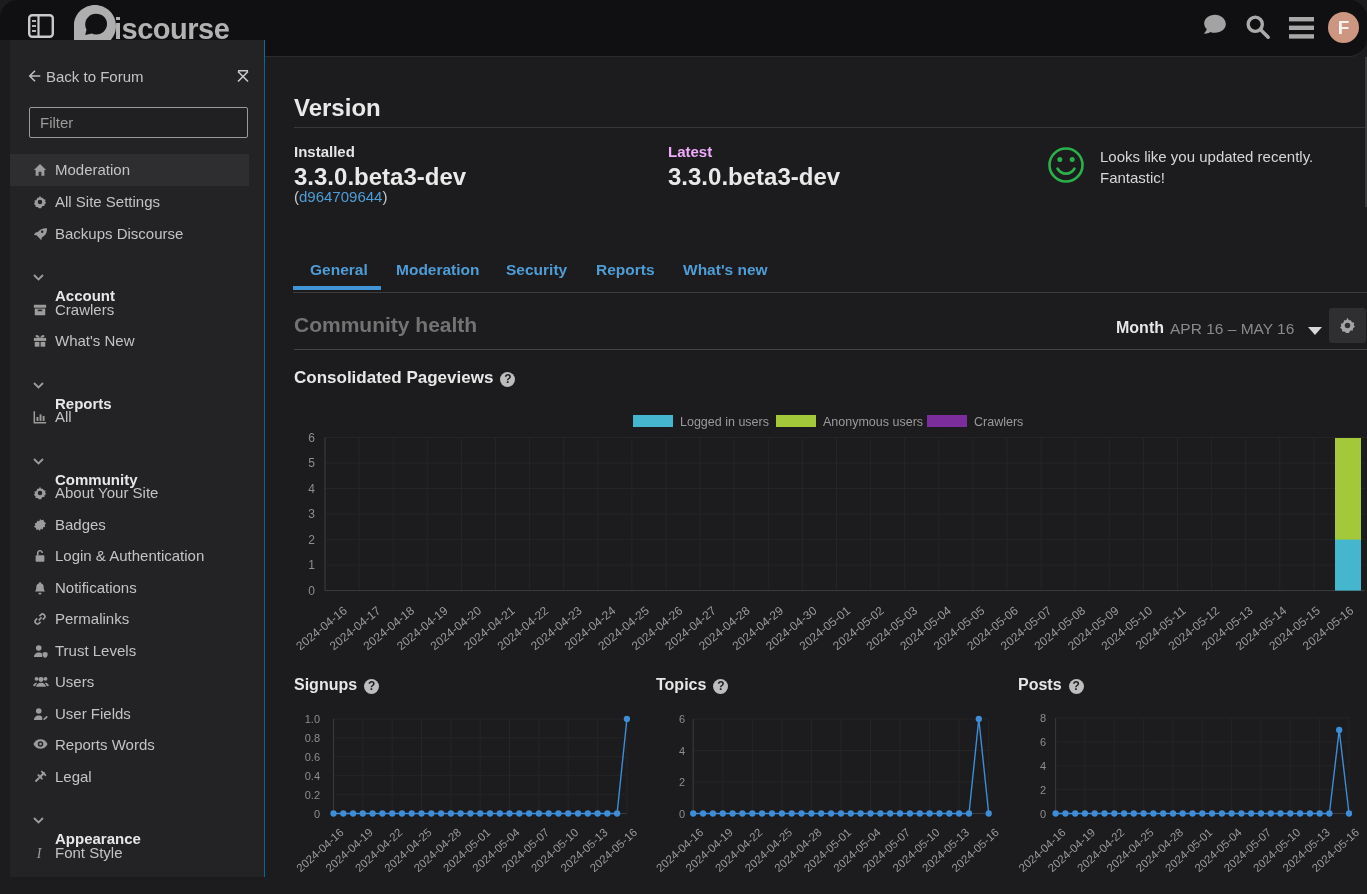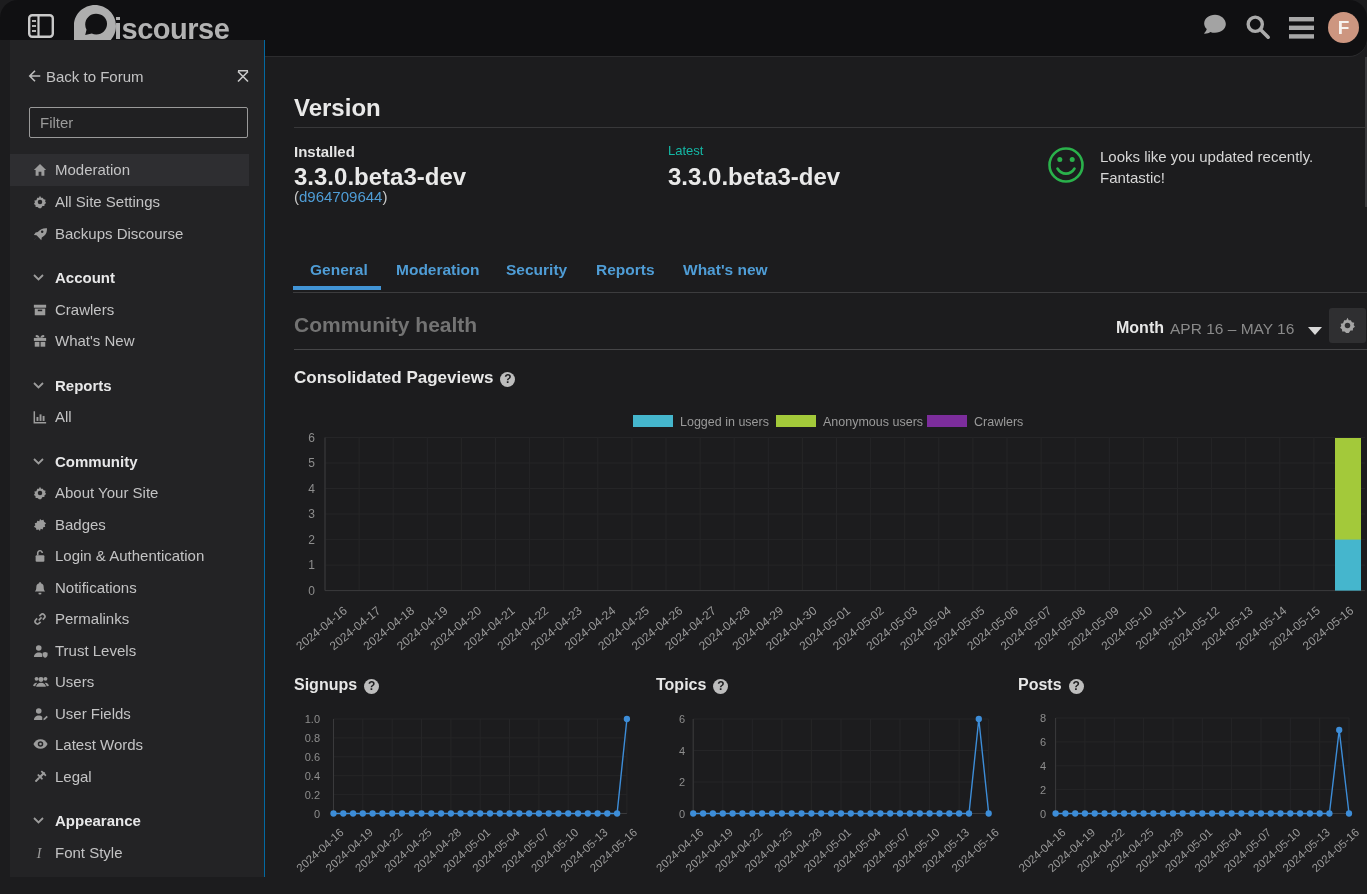--- a/index.html
+++ b/index.html
@@ -3,21 +3,21 @@
 <meta charset="utf-8">
 <style>
 html,body{margin:0;padding:0;background:#1c1c1e;font-family:"Liberation Sans",sans-serif;}
 #page{position:relative;width:1367px;height:894px;overflow:hidden;background:#1c1c1e;}
 #hdr{position:absolute;left:0;top:0;width:1367px;height:56px;background:#101012;border-bottom:1px solid #2c2c2e;border-radius:18px;}
 #sb{position:absolute;left:0;top:40px;width:264px;height:837px;background:#232325;border-right:1px solid #0369a1;}
 #sbstrip{position:absolute;left:0;top:0;width:10px;height:837px;background:#1c1c1e;}
 .sbrow{position:absolute;left:10px;width:239px;height:32px;}
 .sbrow .ic{position:absolute;left:23px;top:9px;width:14px;height:14px;color:#9c9c9c;}
 .sbrow .tx{position:absolute;left:45px;top:7px;font-size:15px;color:#c3c3c4;white-space:nowrap;}
-.sbhead .tx{font-weight:bold;color:#e7e7e8;}
+.sbhead .tx{font-weight:bold;color:#e7e7e8;margin-top:18px;}
 .active{background:#2e2e31;}
 svg.fa{display:block}
 #main{position:absolute;left:265px;top:57px;width:1102px;height:837px;}
 .hr{position:absolute;height:1px;background:#38383a;}
 .tab{position:absolute;top:204px;font-size:15.5px;font-weight:bold;color:#4f9dd6;}
 </style>
 </head>
 <body>
 <div id="page">
   <div id="hdr">
@@ -222,21 +222,21 @@
         <span class="tx">User Fields</span>
       </div>
 <div class="sbrow" style="top:689px">
         <span class="ic" style="">
           <svg class="fa" width="15" height="12" viewBox="0 0 17 13">
             <path d="M8.5 1C4.9 1 1.9 3.3.5 6.5 1.9 9.7 4.9 12 8.5 12s6.6-2.3 8-5.5C15.1 3.3 12.1 1 8.5 1z" fill="#9c9c9c"></path>
             <circle cx="8.5" cy="6.5" r="3.1" fill="#232325"></circle>
             <circle cx="8.5" cy="6.5" r="1.4" fill="#9c9c9c"></circle>
           </svg>
         </span>
-        <span class="tx">Latest Words</span>
+        <span class="tx">Reports Words</span>
       </div>
 <div class="sbrow" style="top:720.5px">
         <span class="ic" style="">
           <svg class="fa" width="14" height="14" viewBox="0 0 16 16">
             <g transform="rotate(45 8 8)" fill="#9c9c9c">
               <rect x="6.7" y="0.5" width="2.6" height="9" rx="0.6"></rect>
               <rect x="4.2" y="1.2" width="7.6" height="2" rx="0.6"></rect>
               <rect x="4.2" y="6.8" width="7.6" height="2" rx="0.6"></rect>
               <rect x="6.9" y="9.4" width="2.2" height="6" rx="0.6"></rect>
             </g>
@@ -260,21 +260,21 @@
         </span>
         <span class="tx">Font Style</span>
       </div>
     </div>
   <div id="main">
       <div style="position:absolute;left:29px;top:37px;font-size:24px;font-weight:bold;color:#e9e9e9">Version</div>
 <div class="hr" style="left:29px;top:70px;width:1073px"></div>
 <div style="position:absolute;left:29px;top:86px;font-size:15px;font-weight:bold;color:#e4e4e4">Installed</div>
 <div style="position:absolute;left:29px;top:106px;font-size:24px;font-weight:bold;color:#e9e9e9">3.3.0.beta3-dev</div>
 <div style="position:absolute;left:29px;top:131px;font-size:15px;color:#c9c9c9">(<span style="color:#4f9dd6">d964709644</span>)</div>
-<div style="position:absolute;left:403px;top:86px;font-size:13px;font-weight:normal;color:#14b8a6">Latest</div>
+<div style="position:absolute;left:403px;top:86px;font-size:15px;font-weight:bold;color:#f0abfc">Latest</div>
 <div style="position:absolute;left:403px;top:106px;font-size:24px;font-weight:bold;color:#e9e9e9">3.3.0.beta3-dev</div>
 <svg width="40" height="40" style="position:absolute;left:781px;top:88px" viewBox="0 0 40 40">
 <circle cx="20" cy="20" r="16.5" fill="none" stroke="#2ab14b" stroke-width="2.6"></circle>
 <circle cx="13.8" cy="14.5" r="2.5" fill="#2ab14b"></circle>
         <circle cx="26.2" cy="14.5" r="2.5" fill="#2ab14b"></circle>
 <path d="M11.5 23.5c2 3.4 5 5.1 8.5 5.1s6.5-1.7 8.5-5.1" fill="none" stroke="#2ab14b" stroke-width="2.6" stroke-linecap="round"></path>
 </svg>
 <div style="position:absolute;left:835px;top:90px;font-size:15px;color:#d6d6d6;line-height:20.5px">Looks like you updated recently.<br>Fantastic!</div>
 <div class="tab" style="left:45px">General</div>
 <div class="tab" style="left:131px">Moderation</div>

